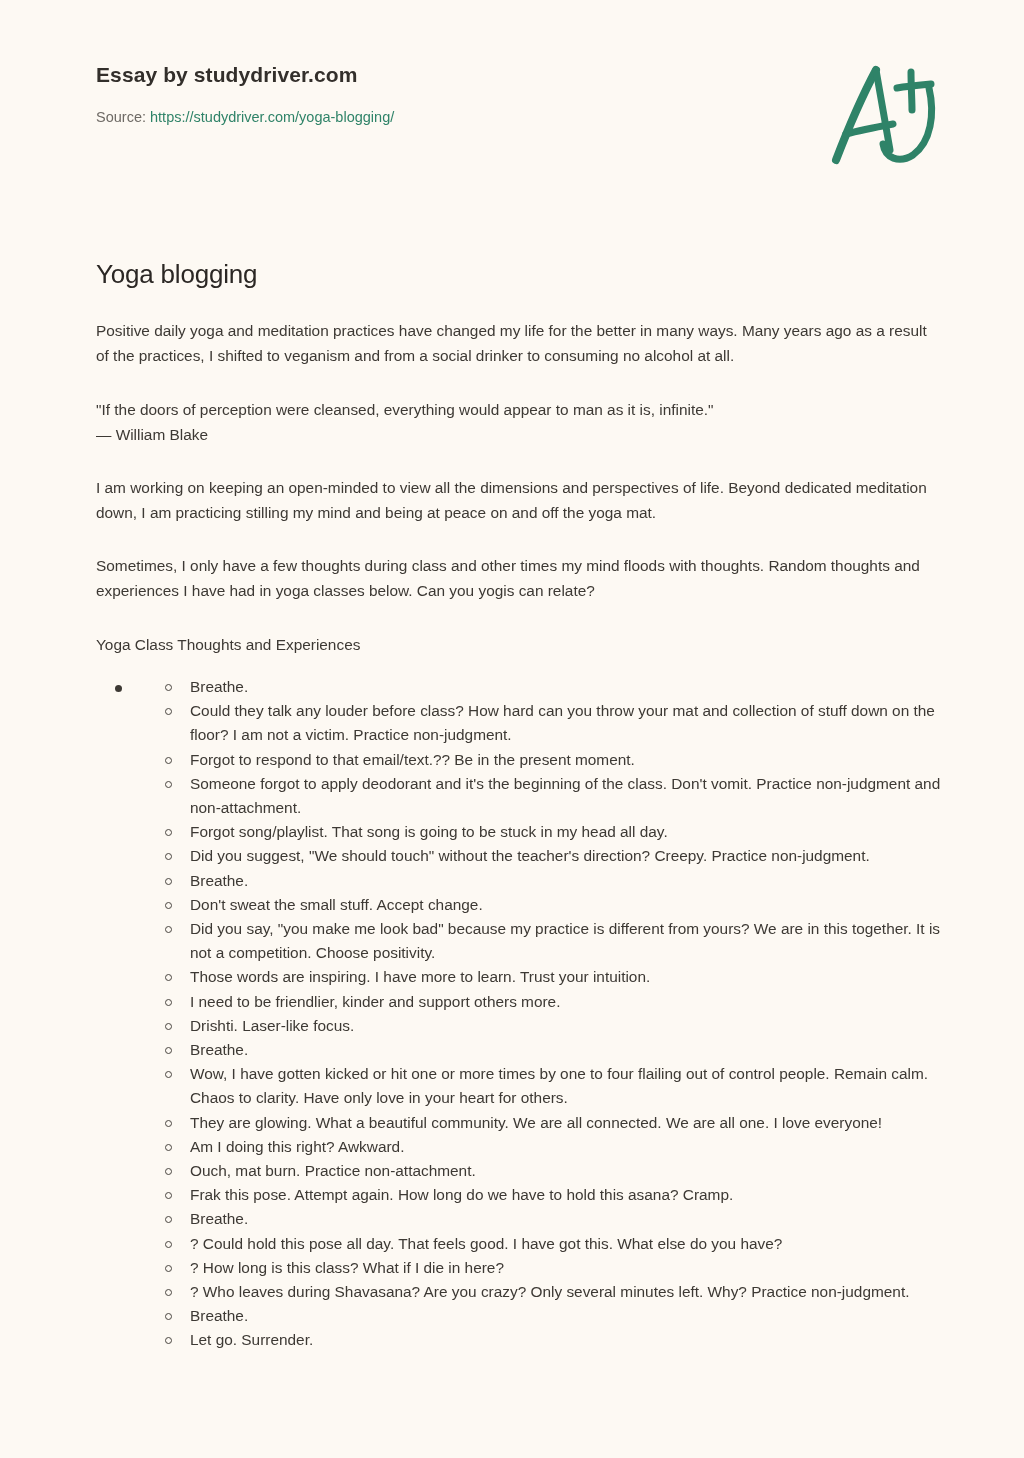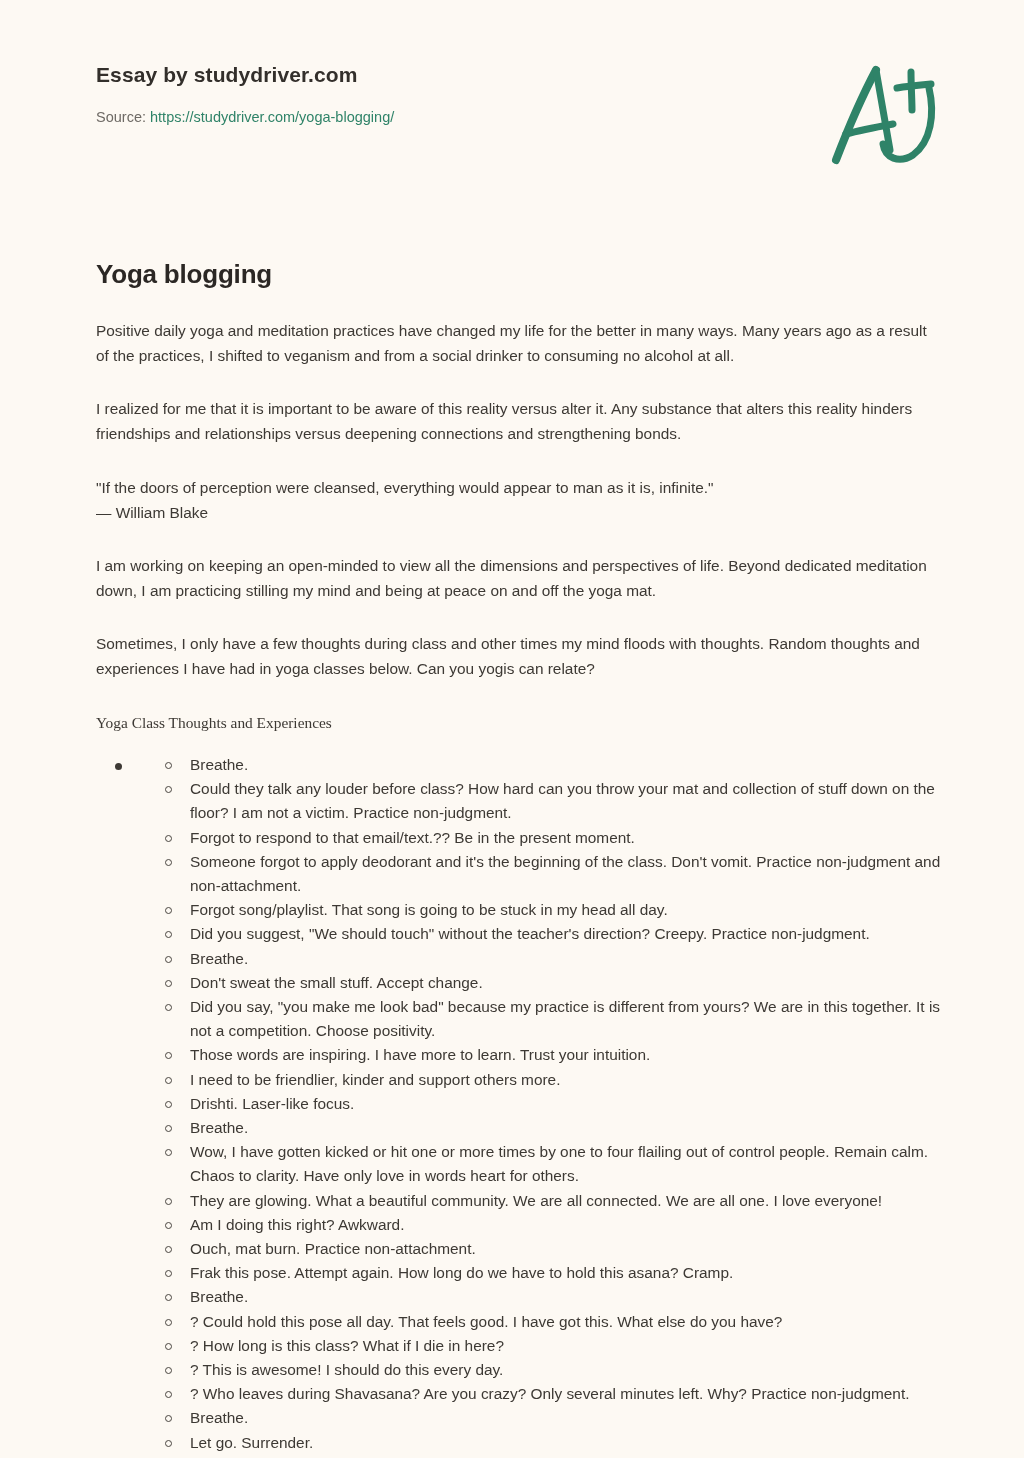--- a/index.html
+++ b/index.html
@@ -51,40 +51,39 @@
     width: 120px;
     height: 110px;
   }
 
   
   .doc-body {
     padding: 0 78px 0 96px;
   }
   .essay-title {
     font-size: 26px;
-    font-weight: bold;
+    font-weight: normal;
     color: #2b2724;
     margin: 78px 0 0 0;
     line-height: 1.25;
     letter-spacing: -0.2px;
   }
   .para {
     font-size: 15.4px;
     line-height: 25.5px;
     color: #3d3934;
     margin: 0;
     padding-top: 27px;
     max-width: 832px;
   }
   .para.quote-block {
     padding-top: 28px;
   }
   .para.section-label {
     padding-top: 28px;
-    font-family: Liberation Serif, serif;
   }
 
   
   ul.outer-list {
     list-style: none;
     margin: 18px 0 0 0;
     padding: 0;
   }
   ul.outer-list > li.outer-item {
     position: relative;
@@ -155,21 +154,20 @@
       </g>
     </svg>
   </div>
 </div>
 
 <div class="doc-body">
 
   <h1 class="essay-title">Yoga blogging</h1>
 
   <p class="para">Positive daily yoga and meditation practices have changed my life for the better in many ways. Many years ago as a result of the practices, I shifted to veganism and from a social drinker to consuming no alcohol at all.</p>
-  <p class="para">I realized for me that it is important to be aware of this reality versus alter it. Any substance that alters this reality hinders friendships and relationships versus deepening connections and strengthening bonds.</p>
   <p class="para quote-block" style="white-space: pre-line;">"If the doors of perception were cleansed, everything would appear to man as it is, infinite."
 — William Blake</p>
   <p class="para">I am working on keeping an open-minded to view all the dimensions and perspectives of life. Beyond dedicated meditation down, I am practicing stilling my mind and being at peace on and off the yoga mat.</p>
   <p class="para">Sometimes, I only have a few thoughts during class and other times my mind floods with thoughts. Random thoughts and experiences I have had in yoga classes below. Can you yogis can relate?</p>
   <p class="para section-label">Yoga Class Thoughts and Experiences</p>
 
   <ul class="outer-list">
     <li class="outer-item">
       <ul class="inner-list">
         <li class="inner-item">Breathe.</li>
@@ -178,29 +176,28 @@
         <li class="inner-item">Someone forgot to apply deodorant and it's the beginning of the class. Don't vomit. Practice non-judgment and non-attachment.</li>
         <li class="inner-item">Forgot song/playlist. That song is going to be stuck in my head all day.</li>
         <li class="inner-item">Did you suggest, "We should touch" without the teacher's direction? Creepy. Practice non-judgment.</li>
         <li class="inner-item">Breathe.</li>
         <li class="inner-item">Don't sweat the small stuff. Accept change.</li>
         <li class="inner-item">Did you say, "you make me look bad" because my practice is different from yours? We are in this together. It is not a competition. Choose positivity.</li>
         <li class="inner-item">Those words are inspiring. I have more to learn. Trust your intuition.</li>
         <li class="inner-item">I need to be friendlier, kinder and support others more.</li>
         <li class="inner-item">Drishti. Laser-like focus.</li>
         <li class="inner-item">Breathe.</li>
-        <li class="inner-item">Wow, I have gotten kicked or hit one or more times by one to four flailing out of control people. Remain calm. Chaos to clarity. Have only love in words heart for others.</li>
+        <li class="inner-item">Wow, I have gotten kicked or hit one or more times by one to four flailing out of control people. Remain calm. Chaos to clarity. Have only love in your heart for others.</li>
         <li class="inner-item">They are glowing. What a beautiful community. We are all connected. We are all one. I love everyone!</li>
         <li class="inner-item">Am I doing this right? Awkward.</li>
         <li class="inner-item">Ouch, mat burn. Practice non-attachment.</li>
         <li class="inner-item">Frak this pose. Attempt again. How long do we have to hold this asana? Cramp.</li>
         <li class="inner-item">Breathe.</li>
         <li class="inner-item">? Could hold this pose all day. That feels good. I have got this. What else do you have?</li>
         <li class="inner-item">? How long is this class? What if I die in here?</li>
-        <li class="inner-item">? This is awesome! I should do this every day.</li>
         <li class="inner-item">? Who leaves during Shavasana? Are you crazy? Only several minutes left. Why? Practice non-judgment.</li>
         <li class="inner-item">Breathe.</li>
         <li class="inner-item">Let go. Surrender.</li>
 
       </ul>
     </li>
   </ul>
 
 </div>
 

